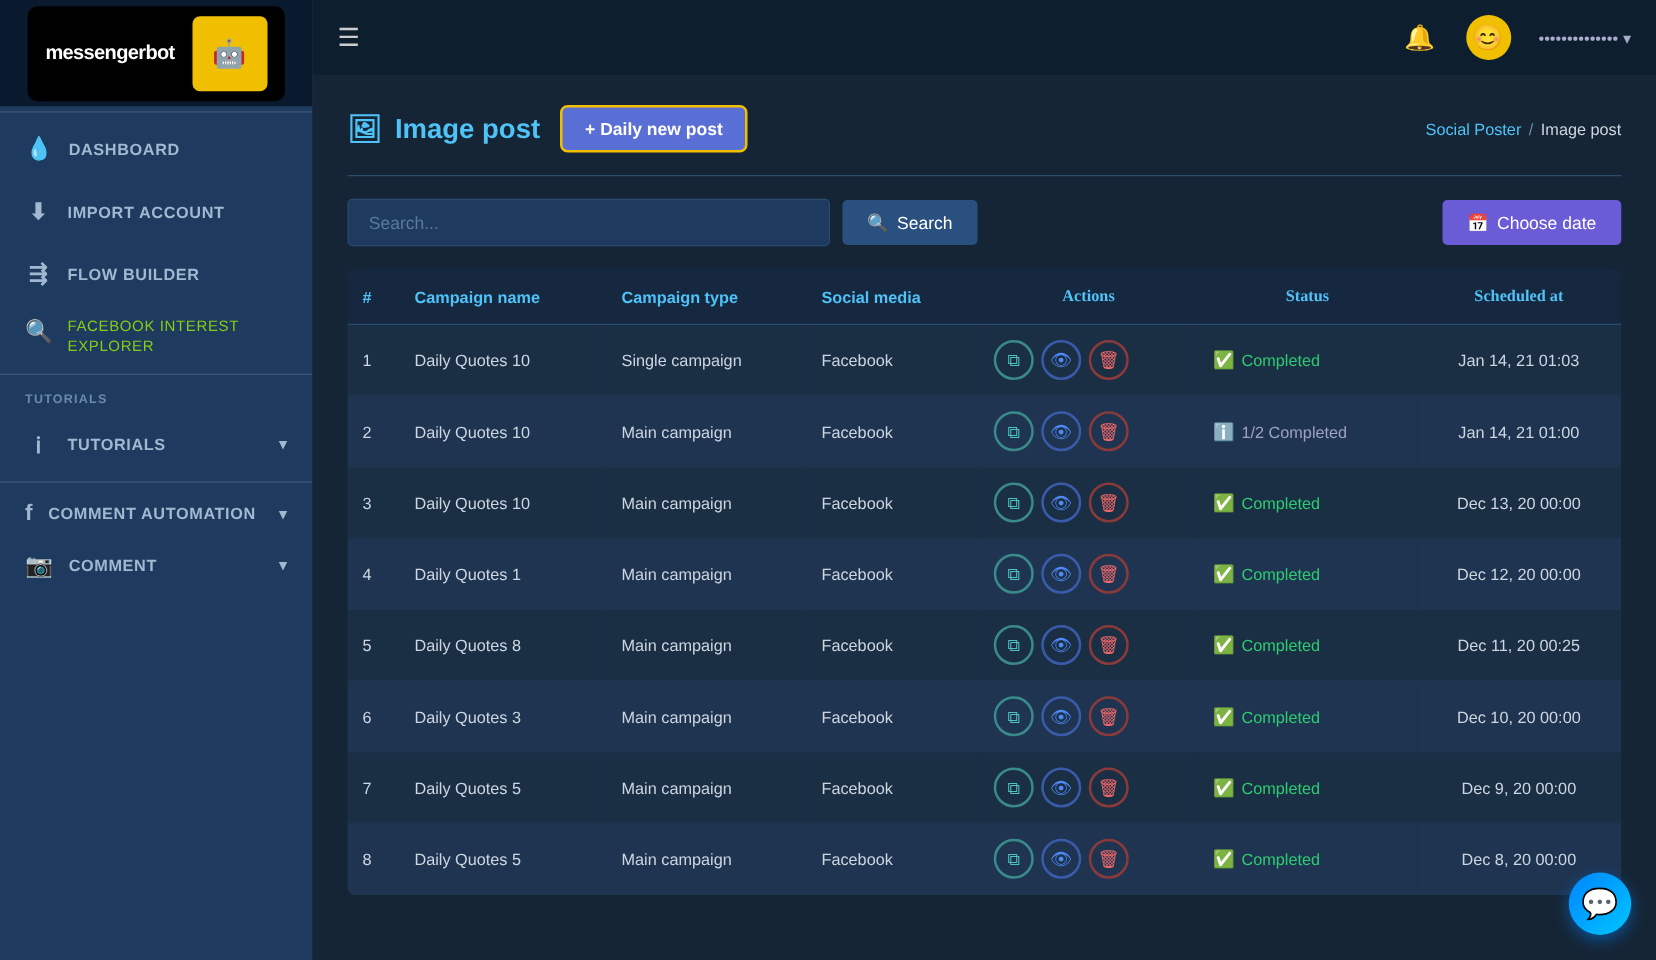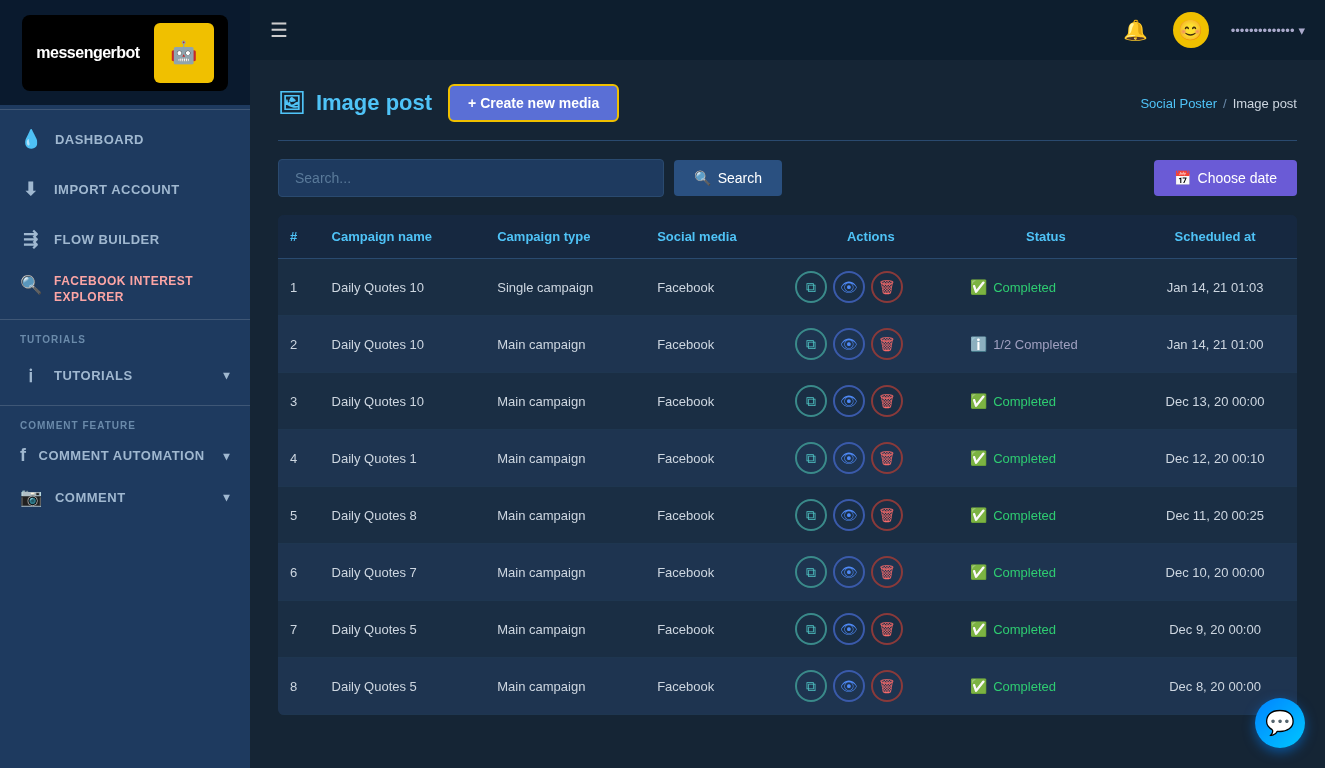--- a/index.html
+++ b/index.html
@@ -14,21 +14,21 @@
       flex-direction: column;
       overflow-y: auto;
       overflow-x: hidden;
     }
     .sidebar-logo {
       background: #0a1a2e;
       padding: 10px;
       display: flex;
       align-items: center;
       justify-content: center;
-      height: 105px;
+      height: 85px;
     }
     .logo-box {
       background: #000;
       border-radius: 8px;
       padding: 8px 14px;
       display: flex;
       align-items: center;
       gap: 8px;
     }
     .yellow-block {
@@ -225,21 +225,21 @@
       background: #162840;
     }
     thead th {
       padding: 14px 12px;
       text-align: left;
       font-size: 13px;
       font-weight: 700;
       color: #4fc3f7;
       border-bottom: 1px solid #2a4a6f;
     }
-    thead th.center { text-align: center; }
+    thead th.center { text-align: center; font-family: Liberation Serif, serif; }
     tbody tr {
       border-bottom: 1px solid #1e3650;
       background: #1a2e44;
     }
     tbody tr:nth-child(even) { background: #1e3450; }
     tbody td {
       padding: 12px 12px;
       font-size: 13px;
       color: #cdd6e0;
     }
@@ -300,37 +300,36 @@
   </div>
 
   <div class="sidebar-item">
     <span class="icon">⇶</span>
     <span>FLOW BUILDER</span>
   </div>
 
   <div class="sidebar-item-two-line">
     <span class="icon" style="font-size:18px;min-width:22px;text-align:center;">🔍</span>
     <div class="label-block">
-      <span style="font-size:12px;font-weight:700;color:#fca5a5;text-transform:uppercase;letter-spacing:0.5px;line-height:1.3;">FACEBOOK INTEREST EXPLORER</span>
+      <span style="font-size:12px;font-weight:400;color:#84cc16;text-transform:uppercase;letter-spacing:0.5px;line-height:1.3;">FACEBOOK INTEREST EXPLORER</span>
     </div>
   </div>
 
   <div class="sidebar-divider"></div>
 
   <div class="sidebar-section-label">TUTORIALS</div>
 
   <div class="sidebar-item">
     <span class="icon">ℹ</span>
     <span>TUTORIALS</span>
     <span class="sidebar-arrow">▾</span>
   </div>
 
   <div class="sidebar-divider"></div>
 
-  <div class="sidebar-section-label">COMMENT FEATURE</div>
 
   <div class="sidebar-item-multi">
     <div class="top-row">
       <span class="icon" style="font-size:18px;">f</span>
       <span>COMMENT AUTOMATION</span>
       <span class="sidebar-arrow">▾</span>
     </div>
   </div>
 
   <div class="sidebar-item-multi">
@@ -355,21 +354,21 @@
     </div>
   </div>
 
   <div class="content">
 
     <div class="page-header">
       <div class="page-title">
         <span class="page-title-icon">🖼</span>
         <span>Image post</span>
       </div>
-      <button class="create-btn">+ Create new media</button>
+      <button class="create-btn">+ Daily new post</button>
       <div class="breadcrumb">
         <span>Social Poster</span>
         <span class="sep">/</span>
         <span class="current">Image post</span>
       </div>
     </div>
 
     <div style="height:1px;background:#2a4a6f;margin-bottom:18px;"></div>
 
     <div class="search-row">
@@ -458,42 +457,42 @@
     <td>
       <div class="actions-cell">
         <button class="action-btn copy" title="Copy">⧉</button>
         <button class="action-btn view" title="View">👁</button>
         <button class="action-btn del" title="Delete">🗑</button>
       </div>
     </td>
     <td class="center">
                 <span class="status-completed"><span class="status-dot">✅</span>Completed</span>
               </td>
-    <td class="center">Dec 12, 20 00:10</td>
+    <td class="center">Dec 12, 20 00:00</td>
   </tr>
             <tr>
     <td>5</td>
     <td>Daily Quotes 8</td>
     <td>Main campaign</td>
     <td>Facebook</td>
     <td>
       <div class="actions-cell">
         <button class="action-btn copy" title="Copy">⧉</button>
         <button class="action-btn view" title="View">👁</button>
         <button class="action-btn del" title="Delete">🗑</button>
       </div>
     </td>
     <td class="center">
                 <span class="status-completed"><span class="status-dot">✅</span>Completed</span>
               </td>
     <td class="center">Dec 11, 20 00:25</td>
   </tr>
             <tr>
     <td>6</td>
-    <td>Daily Quotes 7</td>
+    <td>Daily Quotes 3</td>
     <td>Main campaign</td>
     <td>Facebook</td>
     <td>
       <div class="actions-cell">
         <button class="action-btn copy" title="Copy">⧉</button>
         <button class="action-btn view" title="View">👁</button>
         <button class="action-btn del" title="Delete">🗑</button>
       </div>
     </td>
     <td class="center">

